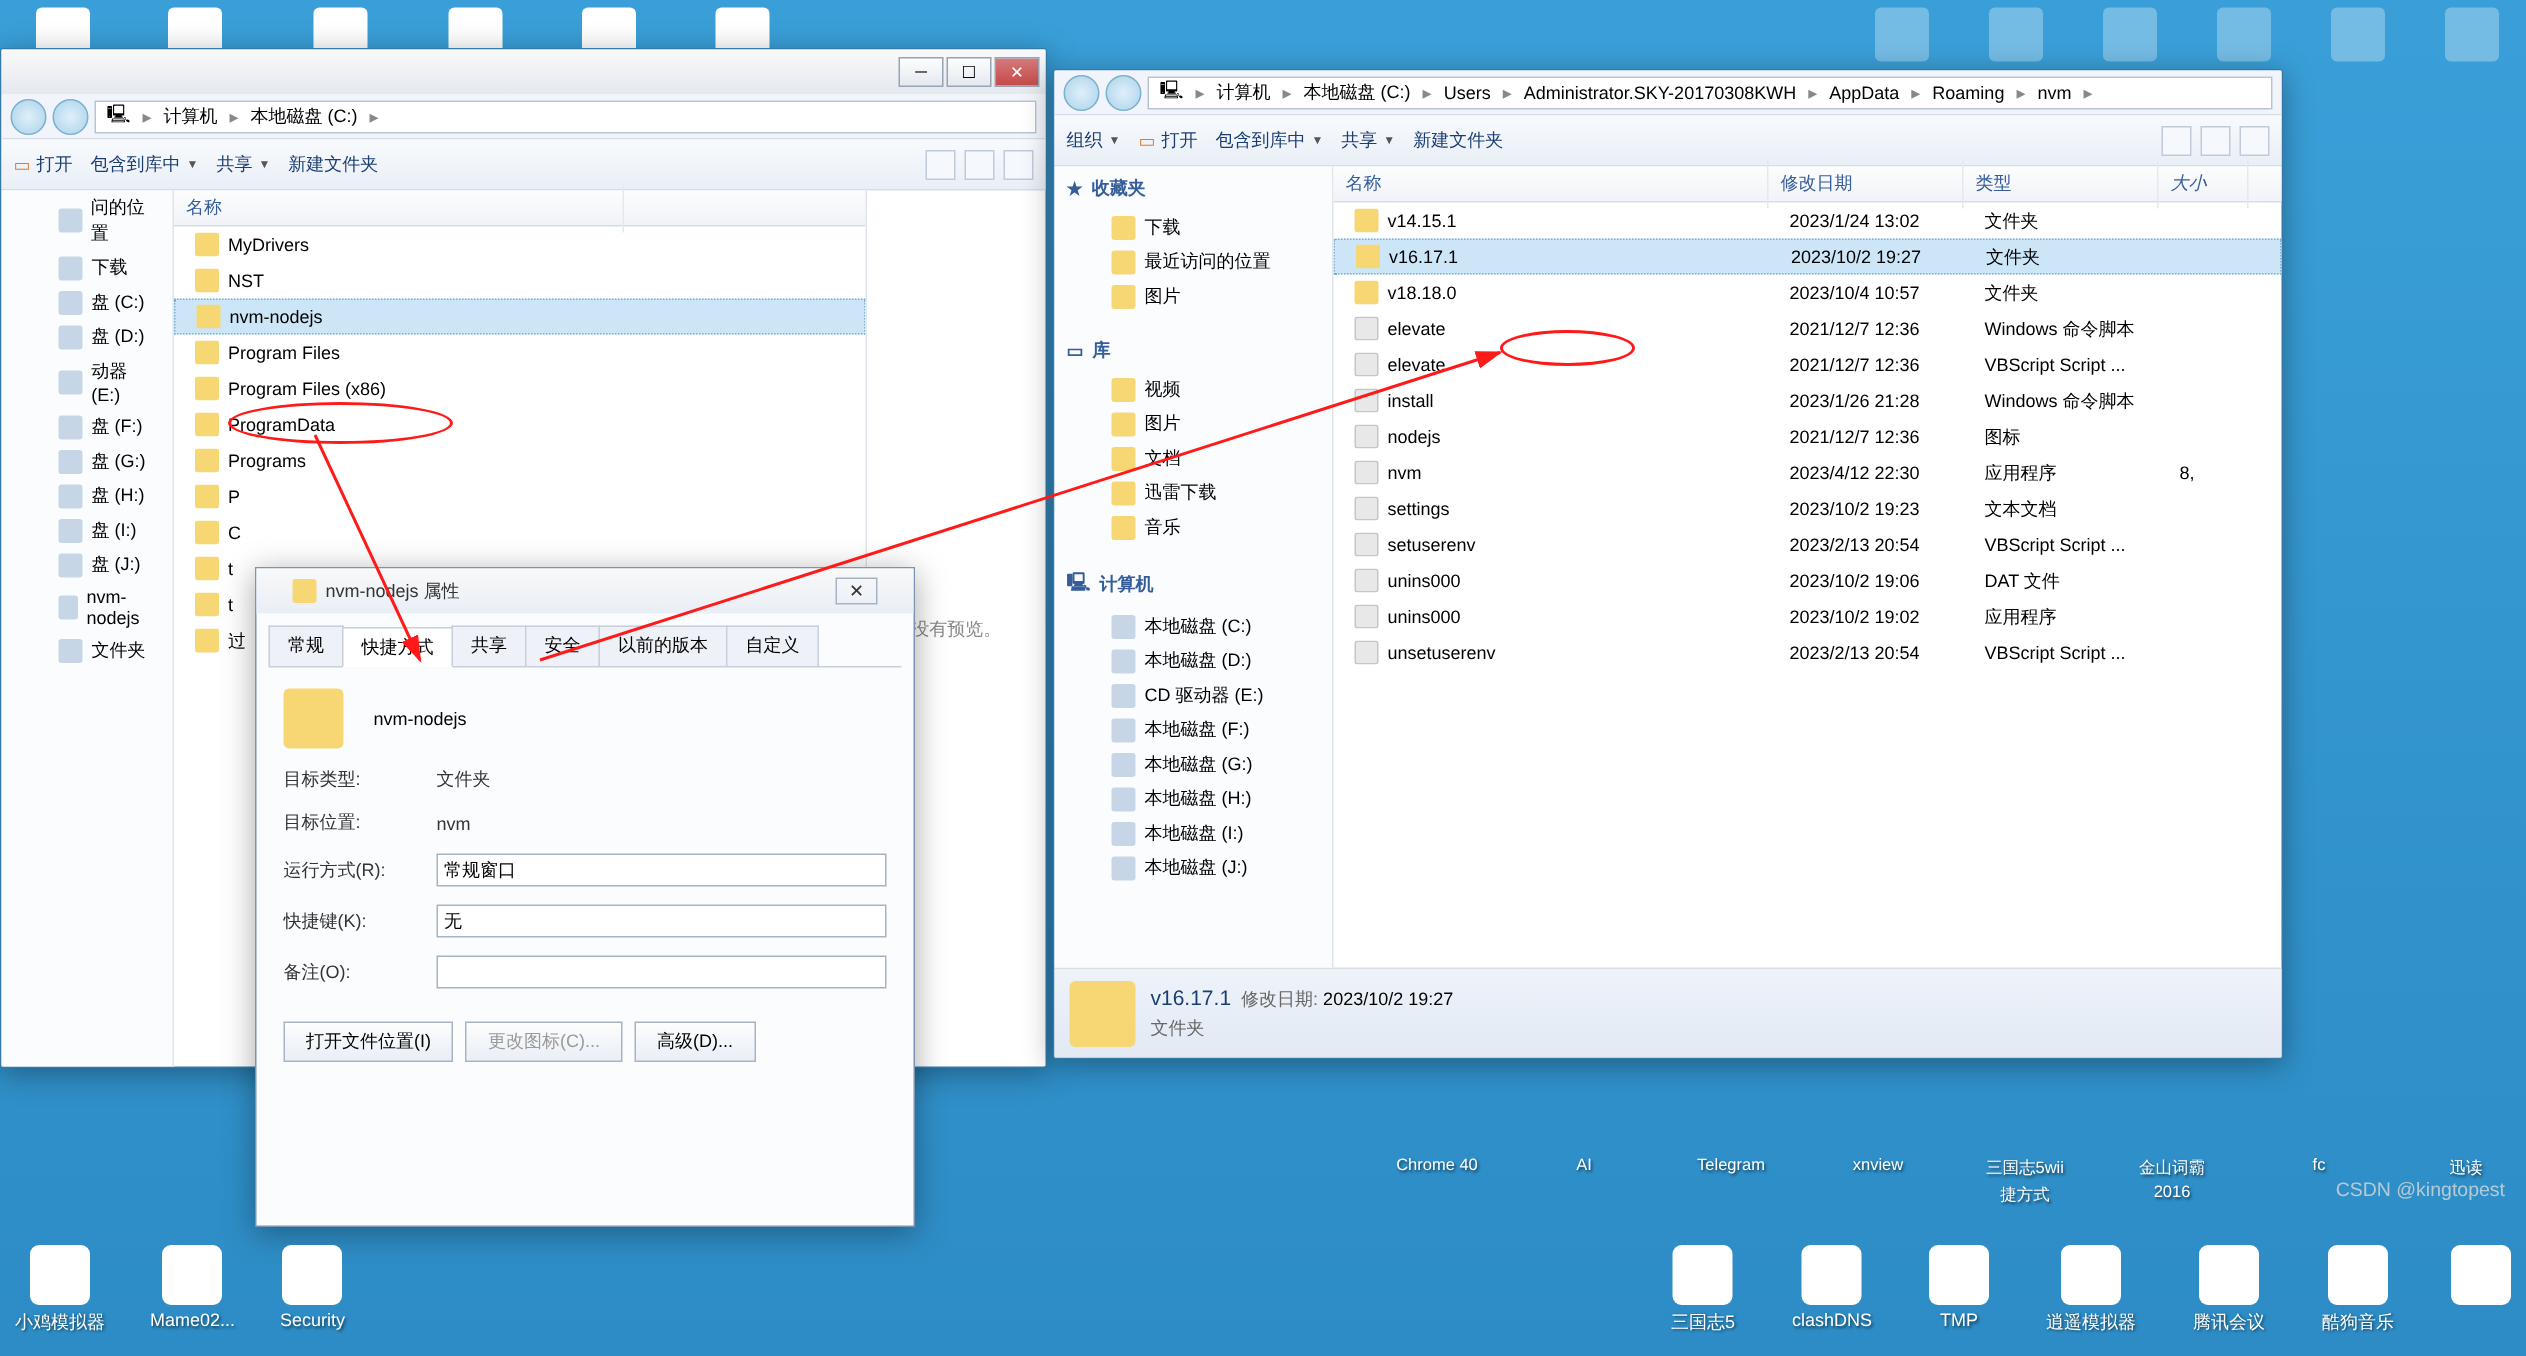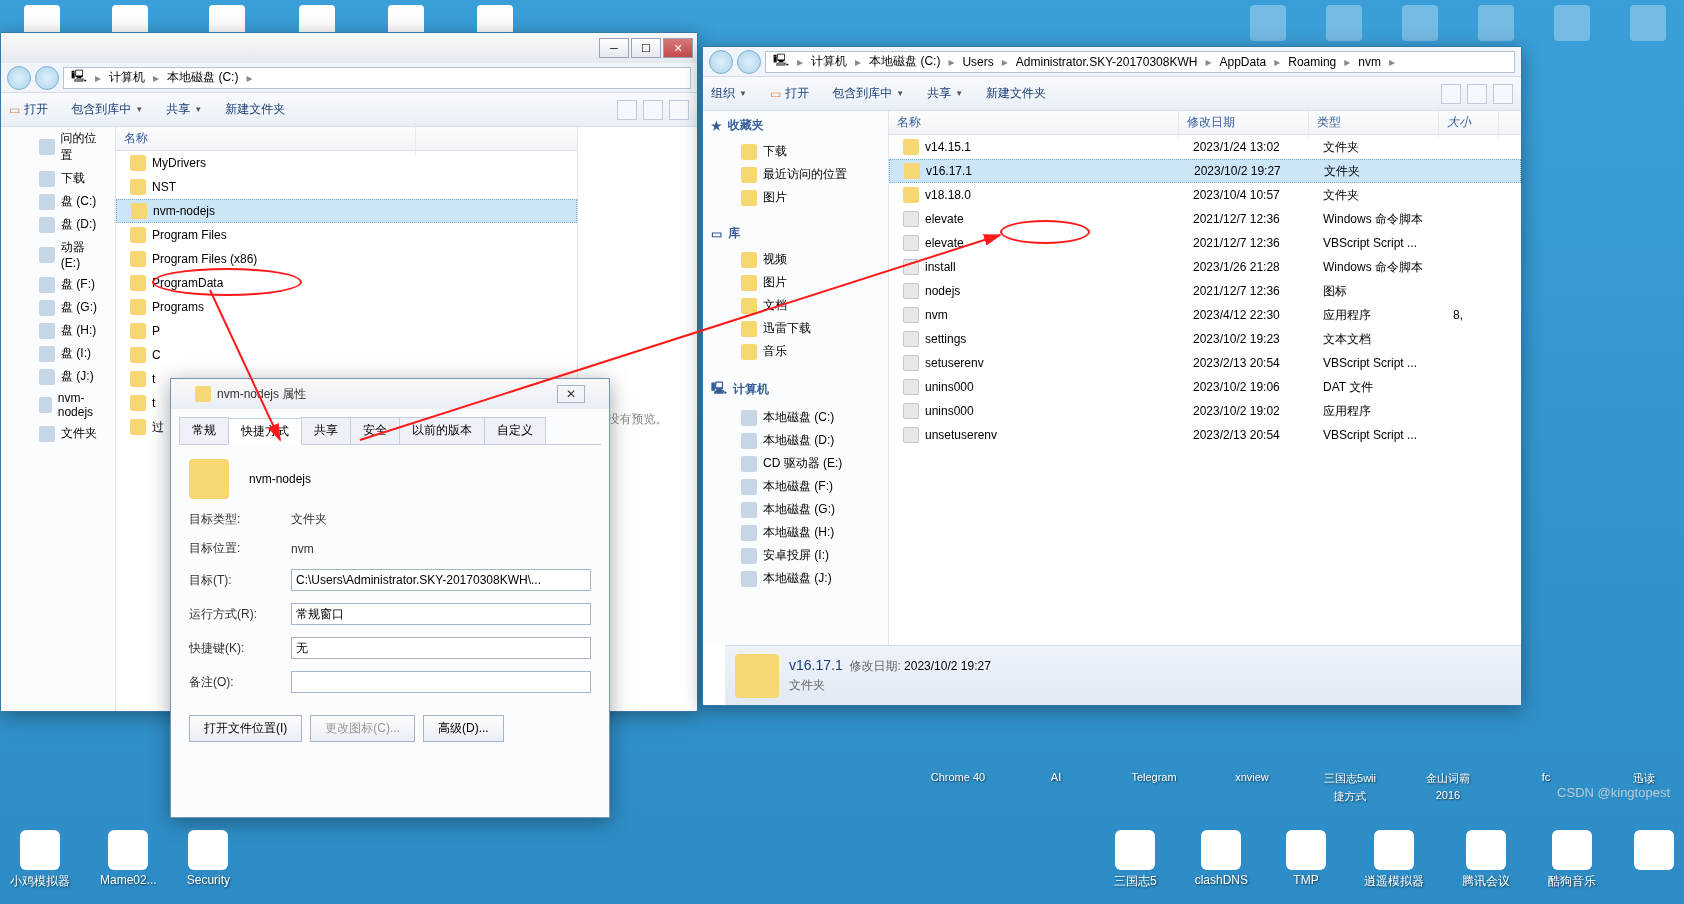--- a/index.html
+++ b/index.html
@@ -13,21 +13,21 @@
 .window { position: absolute; background: #fff; border: 1px solid #3479a7; box-shadow: 0 4px 20px rgba(0,0,0,.35); border-radius: 2px; }
 .titlebar { height: 30px; background: linear-gradient(#f9f9f9,#e4e9f0); display: flex; align-items: center; justify-content: flex-end; padding: 0 4px; }
 .titlebar .btn { width: 30px; height: 20px; margin-left: 2px; border: 1px solid #98a4b3; background: linear-gradient(#fdfdfd,#e4e9f0); display: flex; align-items: center; justify-content: center; font-size: 11px; cursor: pointer; }
 .titlebar .btn.close { background: linear-gradient(#d67a7a,#c44a4a); color: #fff; }
 
 .breadcrumb { height: 30px; background: #f1f5fb; display: flex; align-items: center; padding: 0 6px; border-bottom: 1px solid #d6dde7; gap: 2px;}
 .breadcrumb .navbtn { width: 24px; height: 24px; border-radius: 50%; background: radial-gradient(#dff0fb,#aad2e9); border:1px solid #7ab0d0; display:inline-block; margin-right:2px; cursor:pointer;}
 .breadcrumb .addr { flex:1; background:#fff; border:1px solid #b5c3d5; height:22px; display:flex; align-items:center; padding:0 4px; gap:2px;}
 .breadcrumb .addr span { padding:0 3px; }
 .breadcrumb .addr .sep { color:#888; }
-.toolbar { height: 34px; background: linear-gradient(#f8fafd,#e9eff7); border-bottom: 1px solid #d6dde7; display:flex; align-items:center; padding:0 8px; gap:23px; }
+.toolbar { height: 34px; background: linear-gradient(#f8fafd,#e9eff7); border-bottom: 1px solid #d6dde7; display:flex; align-items:center; padding:0 8px; gap:12px; }
 .toolbar .tbtn { display:flex; align-items:center; gap:4px; cursor:pointer; color:#1a3e72; }
 .toolbar .tbtn .drop { font-size:8px; color:#555; }
 .toolbar .viewicons { margin-left:auto; display:flex; gap:6px;}
 .toolbar .viewicons span { width:20px; height:20px; border:1px solid #c0cad8; background:#f5f8fc; cursor:pointer;}
 
 .explorer-body { display:flex; height: calc(100% - 94px); }
 .sidebar { width:130px; border-right:1px solid #e0e5ec; background:#fbfcfe; overflow:hidden auto; }
 .sidebar .group { padding:6px 8px; color:#355d9a; font-weight:bold; display:flex; align-items:center; gap:6px;}
 .sidebar .item { padding:3px 8px 3px 38px; display:flex; align-items:center; gap:6px; cursor:pointer; }
 .sidebar .ficon { width:16px; height:16px; background:#f7d774; border-radius:2px; display:inline-block;}
@@ -36,21 +36,21 @@
 .filelist { flex:1; display:flex; flex-direction:column; }
 .colhdr { height:24px; background:linear-gradient(#fdfdfd,#f0f3f8); border-bottom:1px solid #d6dde7; display:flex; align-items:center;}
 .colhdr .col { padding:16px 8px; color:#355d9a; border-right:1px solid #e4e9f0; height:100%; display:flex; align-items:center; cursor:pointer;}
 .rows { flex:1; overflow:auto; }
 .row { display:flex; align-items:center; height:24px; padding-left:6px; cursor:pointer; }
 .row.selected { background:#cde6f7; border:1px dotted #7ab0d0; }
 .row .cell { padding:0 8px; display:flex; align-items:center; gap:6px; overflow:hidden; white-space:nowrap; text-overflow:ellipsis;}
 .row .ficon { width:16px; height:16px; background:#f7d774; border-radius:2px;}
 .row .fileicon { width:16px; height:16px; background:#e8e8e8; border:1px solid #bfc7d1; border-radius:2px;}
 
-.statusbar { height:60px; background:linear-gradient(#eef3fa,#e2e9f3); border-top:1px solid #d6dde7; display:flex; align-items:center; padding:6px 10px; gap:10px;margin-left:22px;}
+.statusbar { height:60px; background:linear-gradient(#eef3fa,#e2e9f3); border-top:1px solid #d6dde7; display:flex; align-items:center; padding:6px 10px; gap:10px;}
 .statusbar .bigicon { width:44px; height:44px; background:#f7d774; border-radius:4px;}
 .statusbar .meta { display:flex; flex-direction:column; gap:2px;}
 .statusbar .meta .fname { font-size:14px; color:#1a3e72;}
 .statusbar .meta .ftype { color:#666; }
 
 .preview { width:120px; border-left:1px solid #e0e5ec; display:flex; align-items:center; justify-content:center; color:#888; }
 
 .window.left { top:32px; left:0; width:698px; height:680px; }
 .window.right { top:46px; left:702px; width:820px; height:660px; }
 .window.left .sidebar { width:115px; }
@@ -434,21 +434,21 @@
         <div class="item">
           <span class="dicon"></span>
           <span>本地磁盘 (G:)</span>
         </div>
         <div class="item">
           <span class="dicon"></span>
           <span>本地磁盘 (H:)</span>
         </div>
         <div class="item">
           <span class="dicon"></span>
-          <span>安卓投屏 (I:)</span>
+          <span>本地磁盘 (I:)</span>
         </div>
         <div class="item">
           <span class="dicon"></span>
           <span>本地磁盘 (J:)</span>
         </div>
       </div>
     <div class="filelist">
       <div class="colhdr">
         <div class="col name">名称</div>
         <div class="col date">修改日期</div>
@@ -604,24 +604,20 @@
         <div class="bigfolder"></div>
         <span>nvm-nodejs</span>
       </div>
     <div class="prow">
         <div class="plbl">目标类型:</div>
         <div class="pval">文件夹</div>
       </div>
     <div class="prow">
         <div class="plbl">目标位置:</div>
         <div class="pval">nvm</div>
-      </div>
-    <div class="prow">
-        <div class="plbl">目标(T):</div>
-        <input value="C:\Users\Administrator.SKY-20170308KWH\..." style="">
       </div>
     <div class="prow">
         <div class="plbl">运行方式(R):</div>
         <input value="常规窗口" style="">
       </div>
     <div class="prow">
         <div class="plbl">快捷键(K):</div>
         <input value="无" style="">
       </div>
     <div class="prow">

